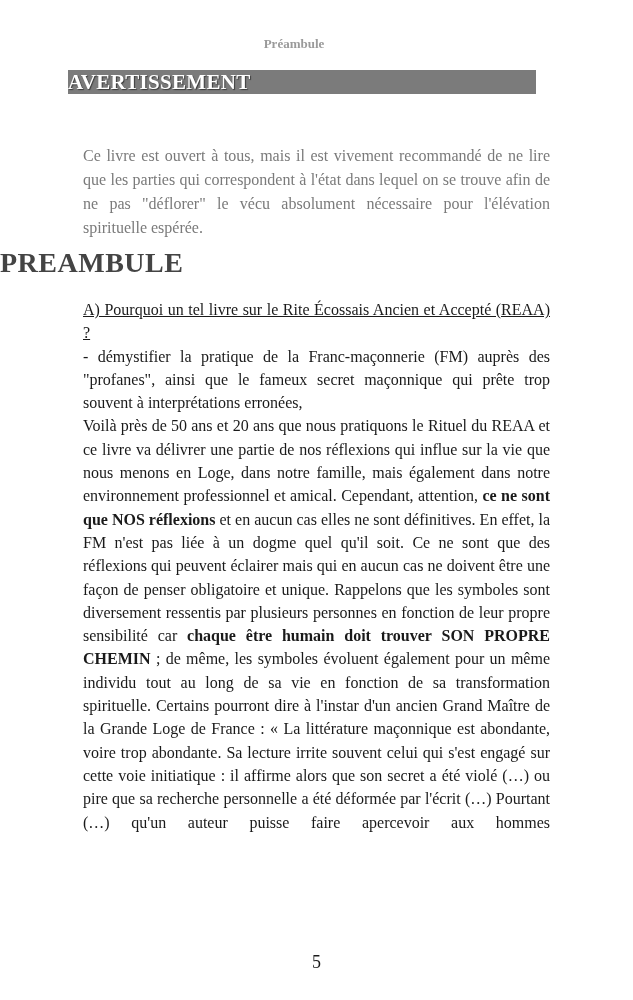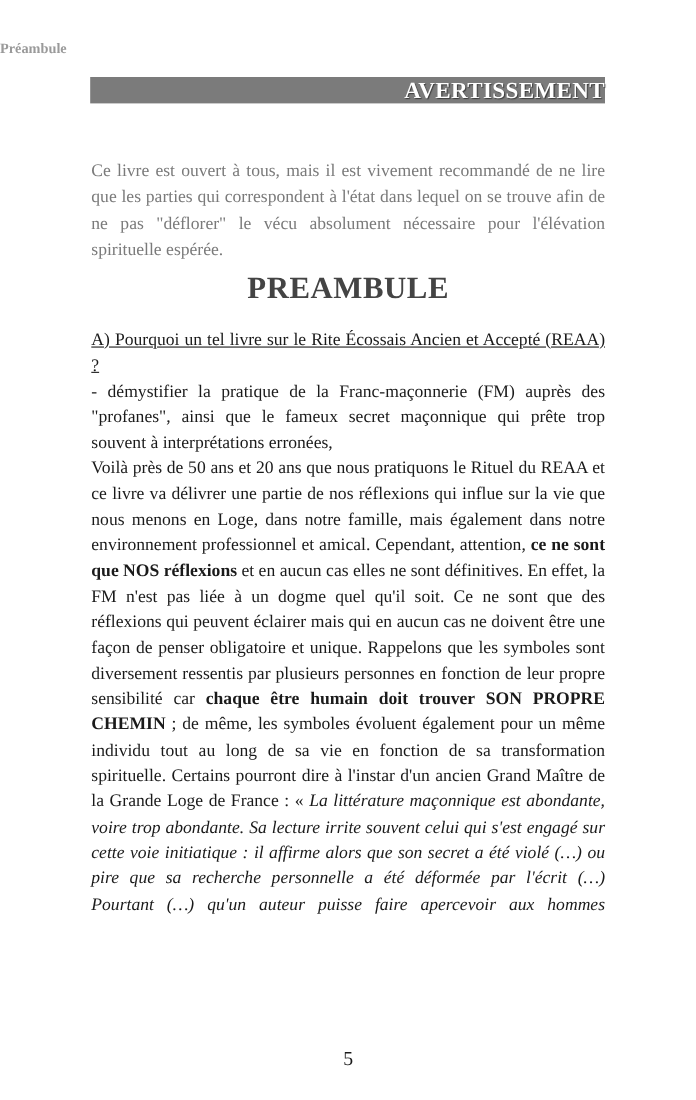--- a/index.html
+++ b/index.html
@@ -1,34 +1,34 @@
 <!DOCTYPE html>
 <html><head>
 <meta charset="utf-8">
 <style>
   html, body { margin: 0; padding: 0; background: #ffffff; }
   body { width: 633px; height: 1000px; position: relative; overflow: hidden;
          font-family: "Liberation Serif", "DejaVu Serif", serif; color: #1a1a1a; }
-  .running-head { position: absolute; top: 36px; left: 0; width: 588px; text-align: left;
+  .running-head { position: absolute; top: 36px; left: 0; width: 588px; text-align: center;
                   font-size: 13px; font-weight: bold; color: #9a9a9a; }
-  .banner { position: absolute; top: 70px; left: 82px; width: 468px; height: 24px;
-            background: #7b7b7b; text-align: right; }
+  .banner { position: absolute; top: 70px; left: 68px; width: 468px; height: 24px;
+            background: #7b7b7b; text-align: left; }
   .banner span { font-size: 21px; font-weight: bold; color: #ffffff; line-height: 24px;
                  letter-spacing: 0.3px; text-shadow: 1px 1px 1px #3a3a3a; }
   .warning { position: absolute; top: 118px; left: 83px; width: 467px; font-size: 16px;
              line-height: 24px; color: #7a7a7a; text-align: justify; margin-top: 26px; }
-  .title { position: absolute; top: 247px; left: 0; width: 633px; text-align: center;
+  .title { position: absolute; top: 247px; left: 0; width: 633px; 
            font-size: 28px; font-weight: bold; color: #444444; letter-spacing: 0.5px; }
   .body-text { position: absolute; top: 298px; left: 83px; width: 467px; font-size: 16px;
                line-height: 23.3px; color: #1a1a1a; }
   .section-head { font-weight: normal; text-decoration: underline; margin: 0; text-align: justify; }
   .line { margin: 0; text-align: justify; }
   .justify-last { text-align-last: justify; }
   .b { font-weight: bold; }
-  .i { font-style: italic; }
+  .i { }
   .page-number { position: absolute; top: 952px; left: 0; width: 633px; text-align: center;
                  font-size: 18px; color: #1a1a1a; }
 </style>
 </head>
 <body>
 
 <div class="running-head">Préambule</div>
 
 <div class="banner">
   <span>AVERTISSEMENT</span>

